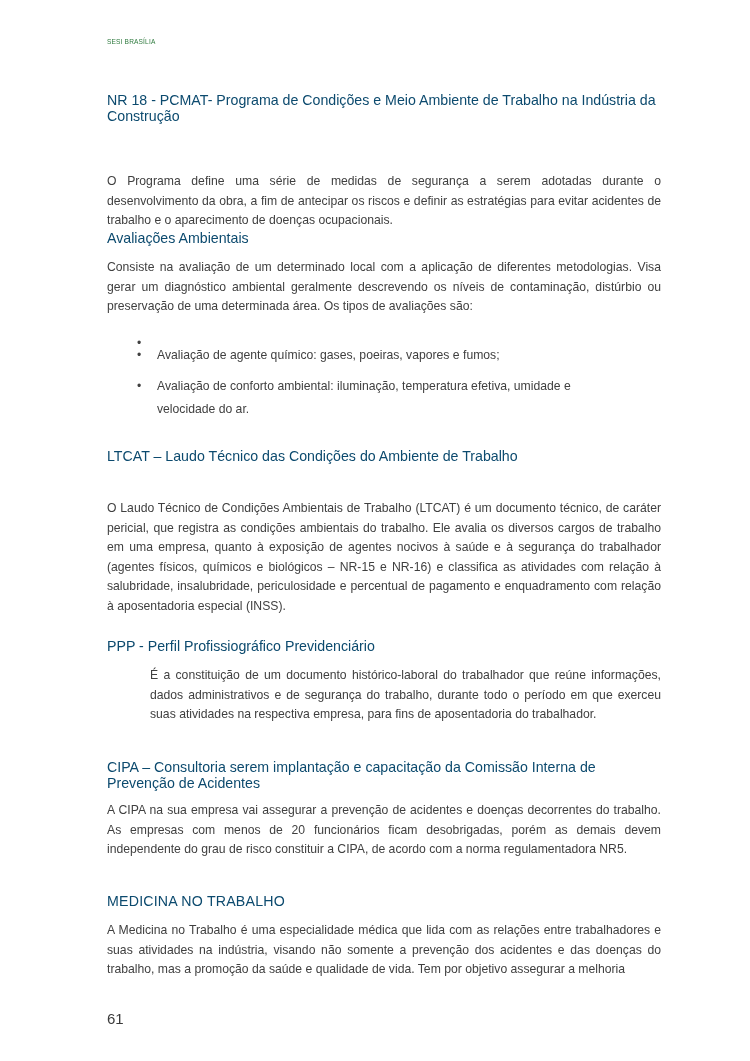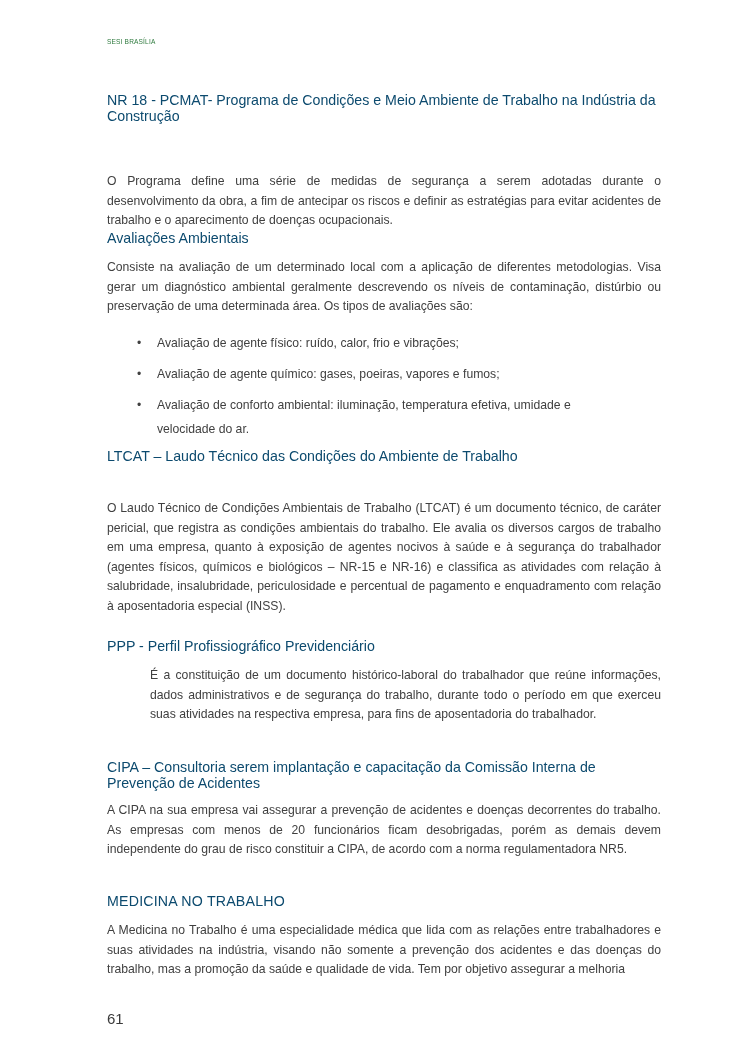--- a/index.html
+++ b/index.html
@@ -35,21 +35,20 @@
 
 <div class="content">
   <h2 class="sec1-title">NR 18 - PCMAT- Programa de Condições e Meio Ambiente de Trabalho na Indústria da Construção</h2>
   <p class="sec1-body">O Programa define uma série de medidas de segurança a serem adotadas durante o desenvolvimento da obra, a fim de antecipar os riscos e definir as estratégias para evitar acidentes de trabalho e o aparecimento de doenças ocupacionais.</p>
 
   <h2 class="sec2-title">Avaliações Ambientais</h2>
   <p class="sec2-body">Consiste na avaliação de um determinado local com a aplicação de diferentes metodologias. Visa gerar um diagnóstico ambiental geralmente descrevendo os níveis de contaminação, distúrbio ou preservação de uma determinada área. Os tipos de avaliações são:</p>
   <ul>
     <li>
       <span class="bullet">•</span>
-      <span>Avaliação de agente físico: ruído, calor, frio e vibrações;</span>
     </li>
     <li>
       <span class="bullet">•</span>
       <span>Avaliação de agente químico: gases, poeiras, vapores e fumos;</span>
     </li>
     <li>
       <span class="bullet">•</span>
       <span>Avaliação de conforto ambiental: iluminação, temperatura efetiva, umidade e</span>
       <span class="cont">velocidade do ar.</span>
     </li>

